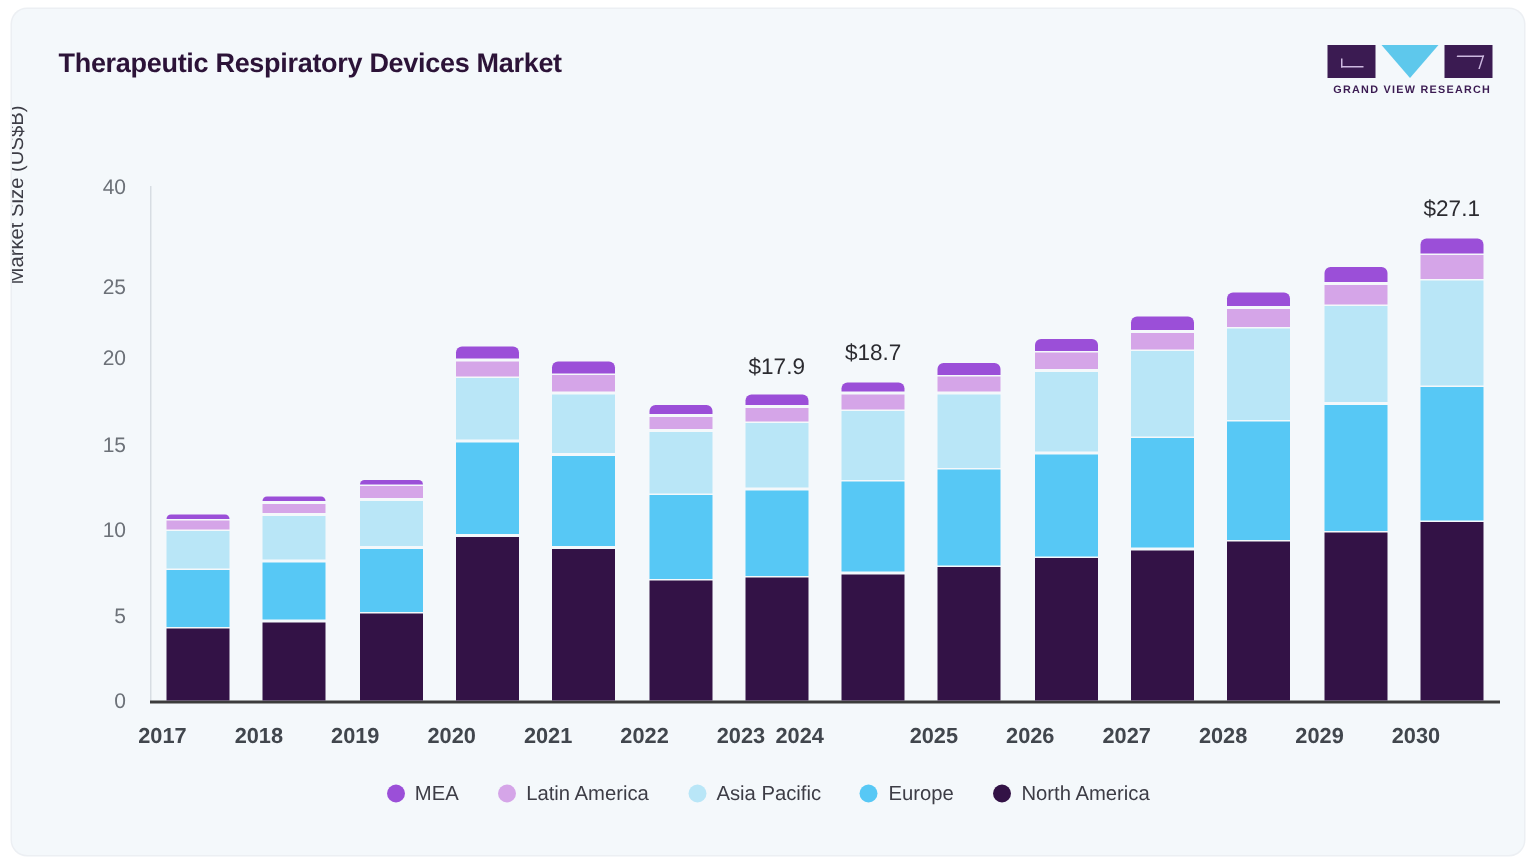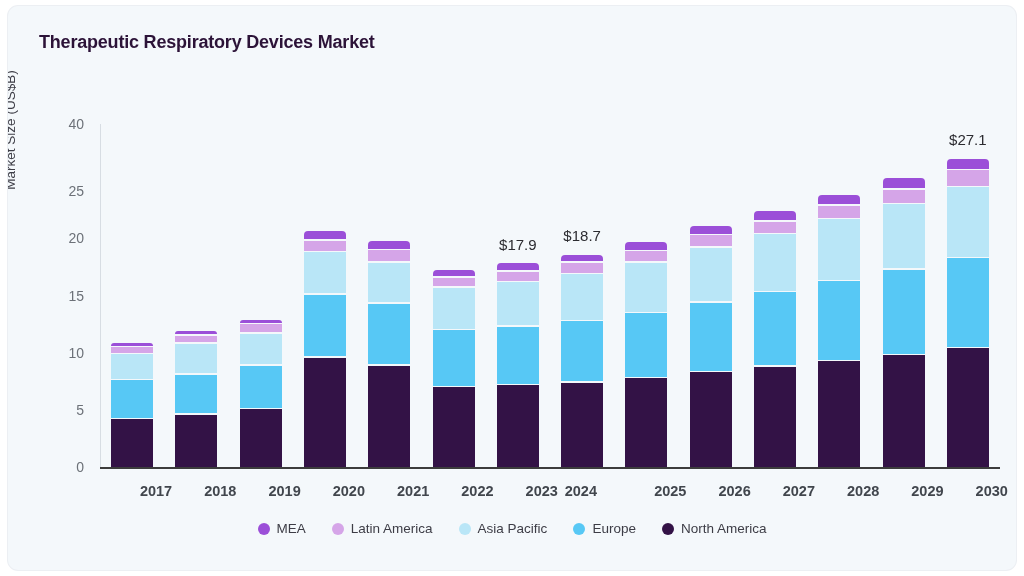--- a/index.html
+++ b/index.html
@@ -54,21 +54,21 @@
   .ytick{
     position:absolute;right:0;width:40px;text-align:right;
     font-size:14px;color:#6c7178;
     transform:translateY(-50%);
   }
   #yticks{position:absolute;left:32px;top:118px;width:44px;height:343px;}
   .bargroup{position:absolute;bottom:0;width:42px;}
   .seg{position:absolute;left:0;width:100%;}
   .seg.mea{border-radius:4px 4px 0 0;}
   .xtick{
-    position:absolute;top:477px;width:80px;text-align:right;
+    position:absolute;top:477px;width:80px;text-align:left;
     font-size:14.5px;font-weight:bold;color:#41464d;
   }
   .dlabel{
     position:absolute;width:90px;text-align:center;
     font-size:15px;color:#2b2b30;
   }
   
   #legend{
     position:absolute;left:0;top:515px;width:1008px;
     display:flex;justify-content:center;align-items:center;gap:26px;
@@ -77,20 +77,26 @@
   .legend-swatch{width:12px;height:12px;border-radius:50%;}
   .legend-label{font-size:13.5px;color:#3d3d46;white-space:nowrap;}
 </style>
 </head>
 <body>
 
 <div id="card">
 
   <div id="title">Therapeutic Respiratory Devices Market</div>
 
+  <div id="logo">
+    <div class="mark g"></div>
+    <div class="mark v"></div>
+    <div class="mark r"></div>
+    <div class="wordmark">GRAND VIEW RESEARCH</div>
+  </div>
 
   <div id="ylabel">Market Size (US$B)</div>
   <div id="yticks">
       <div class="ytick" style="top: 343px;">0</div>
       <div class="ytick" style="top: 285.833px;">5</div>
       <div class="ytick" style="top: 228.667px;">10</div>
       <div class="ytick" style="top: 171.5px;">15</div>
       <div class="ytick" style="top: 114.333px;">20</div>
       <div class="ytick" style="top: 57.1667px; margin-top: 10px;">25</div>
       <div class="ytick" style="top: 0px;">40</div>

